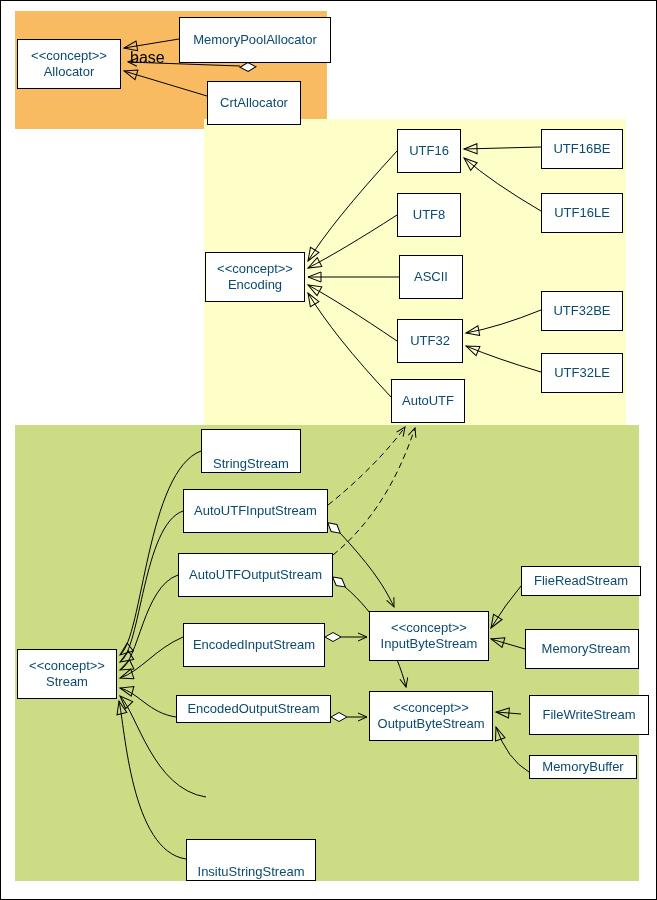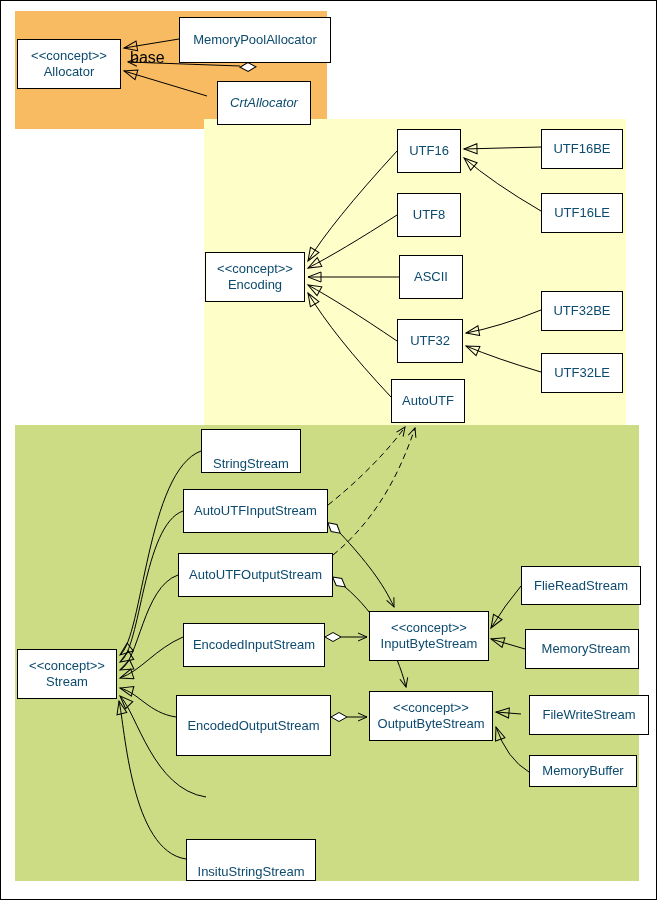--- a/index.html
+++ b/index.html
@@ -20,43 +20,43 @@
     position:absolute; z-index:2;
     background:#fff; border:1px solid #000;
     display:flex; flex-direction:column; align-items:center; justify-content:center;
     font-size:13px; line-height:16px; text-align:center; color:#0c4a6e;
   }
   .edge-label { position:absolute; z-index:3; font-size:16px; color:#000; }
 
   
   .n-allocator            { left:16px;  top:38px;  width:104px; height:50px; }
   .n-memorypoolallocator  { left:178px; top:16px;  width:152px; height:46px; }
-  .n-crtallocator         { left:216px; top:80px;  width:94px;  height:44px;font-style:italic; }
+  .n-crtallocator         { left:206px; top:80px;  width:94px;  height:44px; }
   .n-encoding             { left:204px; top:251px; width:100px; height:50px; }
   .n-utf16                { left:396px; top:128px; width:64px;  height:44px; }
   .n-utf8                 { left:396px; top:192px; width:64px;  height:44px; }
   .n-ascii                { left:398px; top:254px; width:64px;  height:44px; }
   .n-utf32                { left:396px; top:318px; width:66px;  height:44px; }
   .n-autoutf              { left:390px; top:378px; width:74px;  height:44px; }
   .n-utf16be              { left:540px; top:128px; width:82px;  height:40px; }
   .n-utf16le              { left:540px; top:192px; width:82px;  height:40px; }
   .n-utf32be              { left:540px; top:290px; width:82px;  height:40px; }
   .n-utf32le              { left:540px; top:352px; width:82px;  height:40px; }
   .n-stringstream         { left:200px; top:428px; width:100px; height:44px;justify-content:flex-end; }
   .n-autoutfinputstream   { left:182px; top:488px; width:145px; height:44px; }
   .n-autoutfoutputstream  { left:177px; top:552px; width:155px; height:44px; }
   .n-encodedinputstream   { left:182px; top:614px; width:142px; height:44px;margin-top:8px; }
   .n-stream               { left:16px;  top:648px; width:100px; height:50px; }
-  .n-encodedoutputstream  { left:175px; top:694px; width:155px; height:61px; }
+  .n-encodedoutputstream  { left:175px; top:694px; width:155px; height:28px; }
   .n-inputbytestream      { left:368px; top:610px; width:120px; height:50px; }
   .n-outputbytestream     { left:368px; top:690px; width:124px; height:50px; }
-  .n-fliereadstream       { left:520px; top:565px; width:120px; height:39px; }
+  .n-fliereadstream       { left:520px; top:565px; width:120px; height:30px; }
   .n-memorystream         { left:524px; top:628px; width:114px; height:40px;padding-left:8px; }
   .n-filewritestream      { left:528px; top:694px; width:120px; height:40px; }
-  .n-memorybuffer         { left:528px; top:754px; width:108px; height:32px; }
+  .n-memorybuffer         { left:528px; top:754px; width:108px; height:24px; }
   .n-stringbuffer         { left:205px; top:775px; width:92px;  height:44px; }
   .n-insitustringstream   { left:185px; top:838px; width:130px; height:42px;justify-content:flex-end; }
   .lbl-base { left:129px; top:48px; }
 </style>
 </head>
 <body>
 
 <div class="canvas">
 
   <div class="region region-allocators" style="background: rgb(248, 187, 98);"></div>

